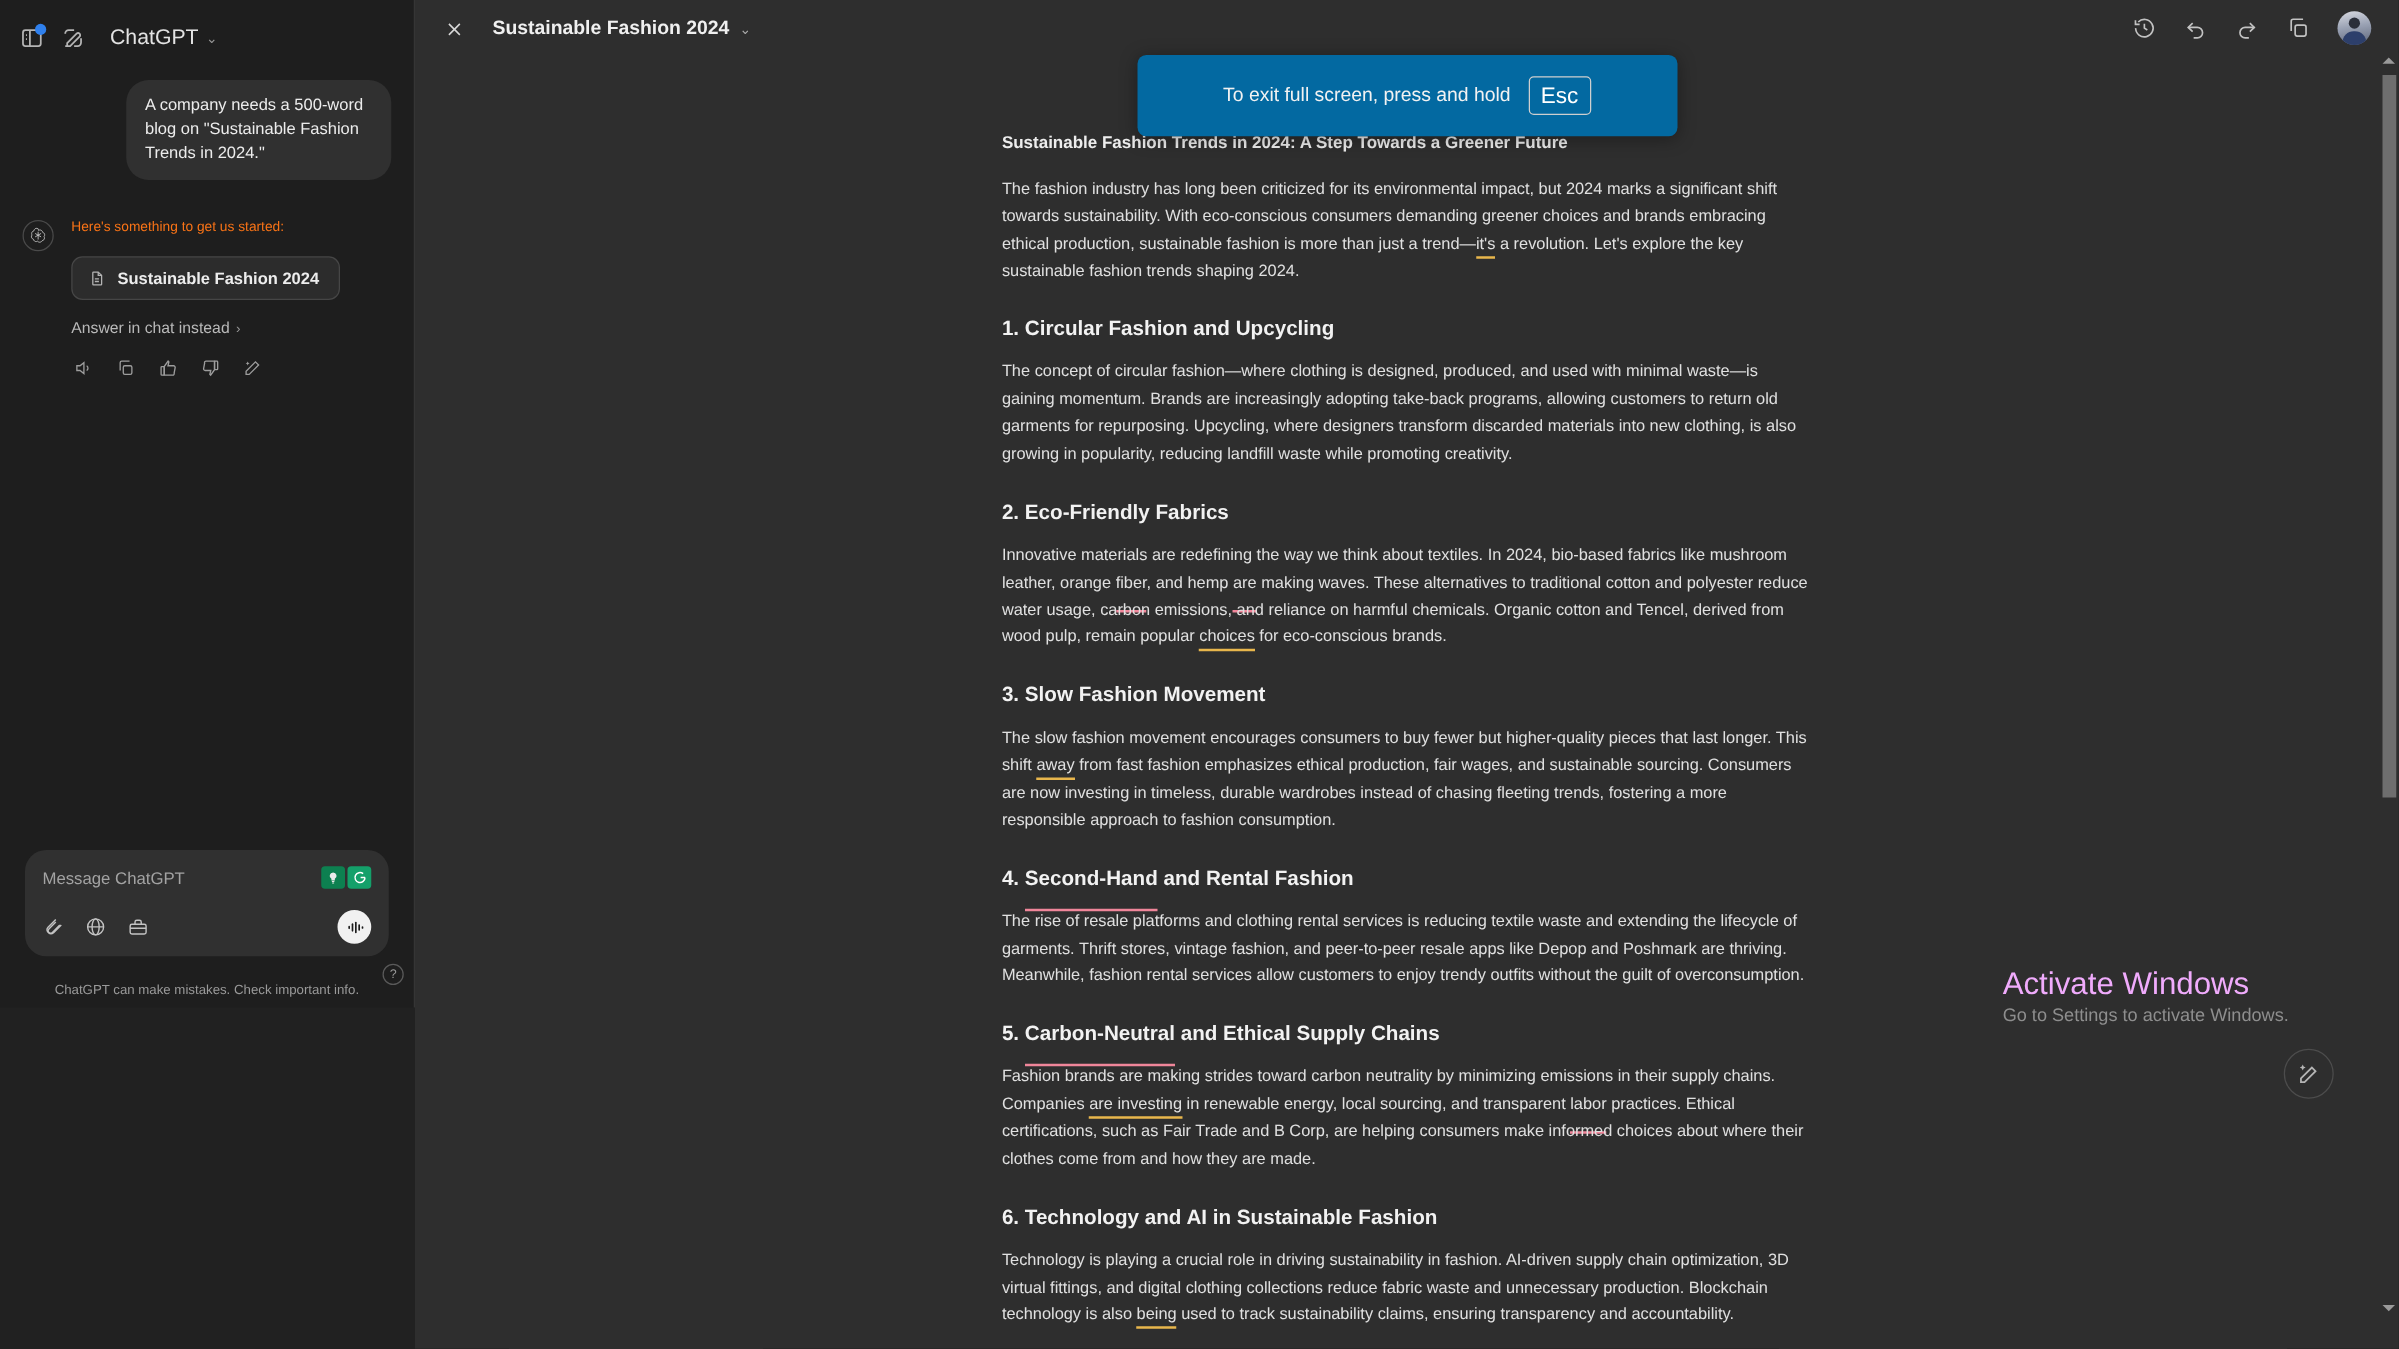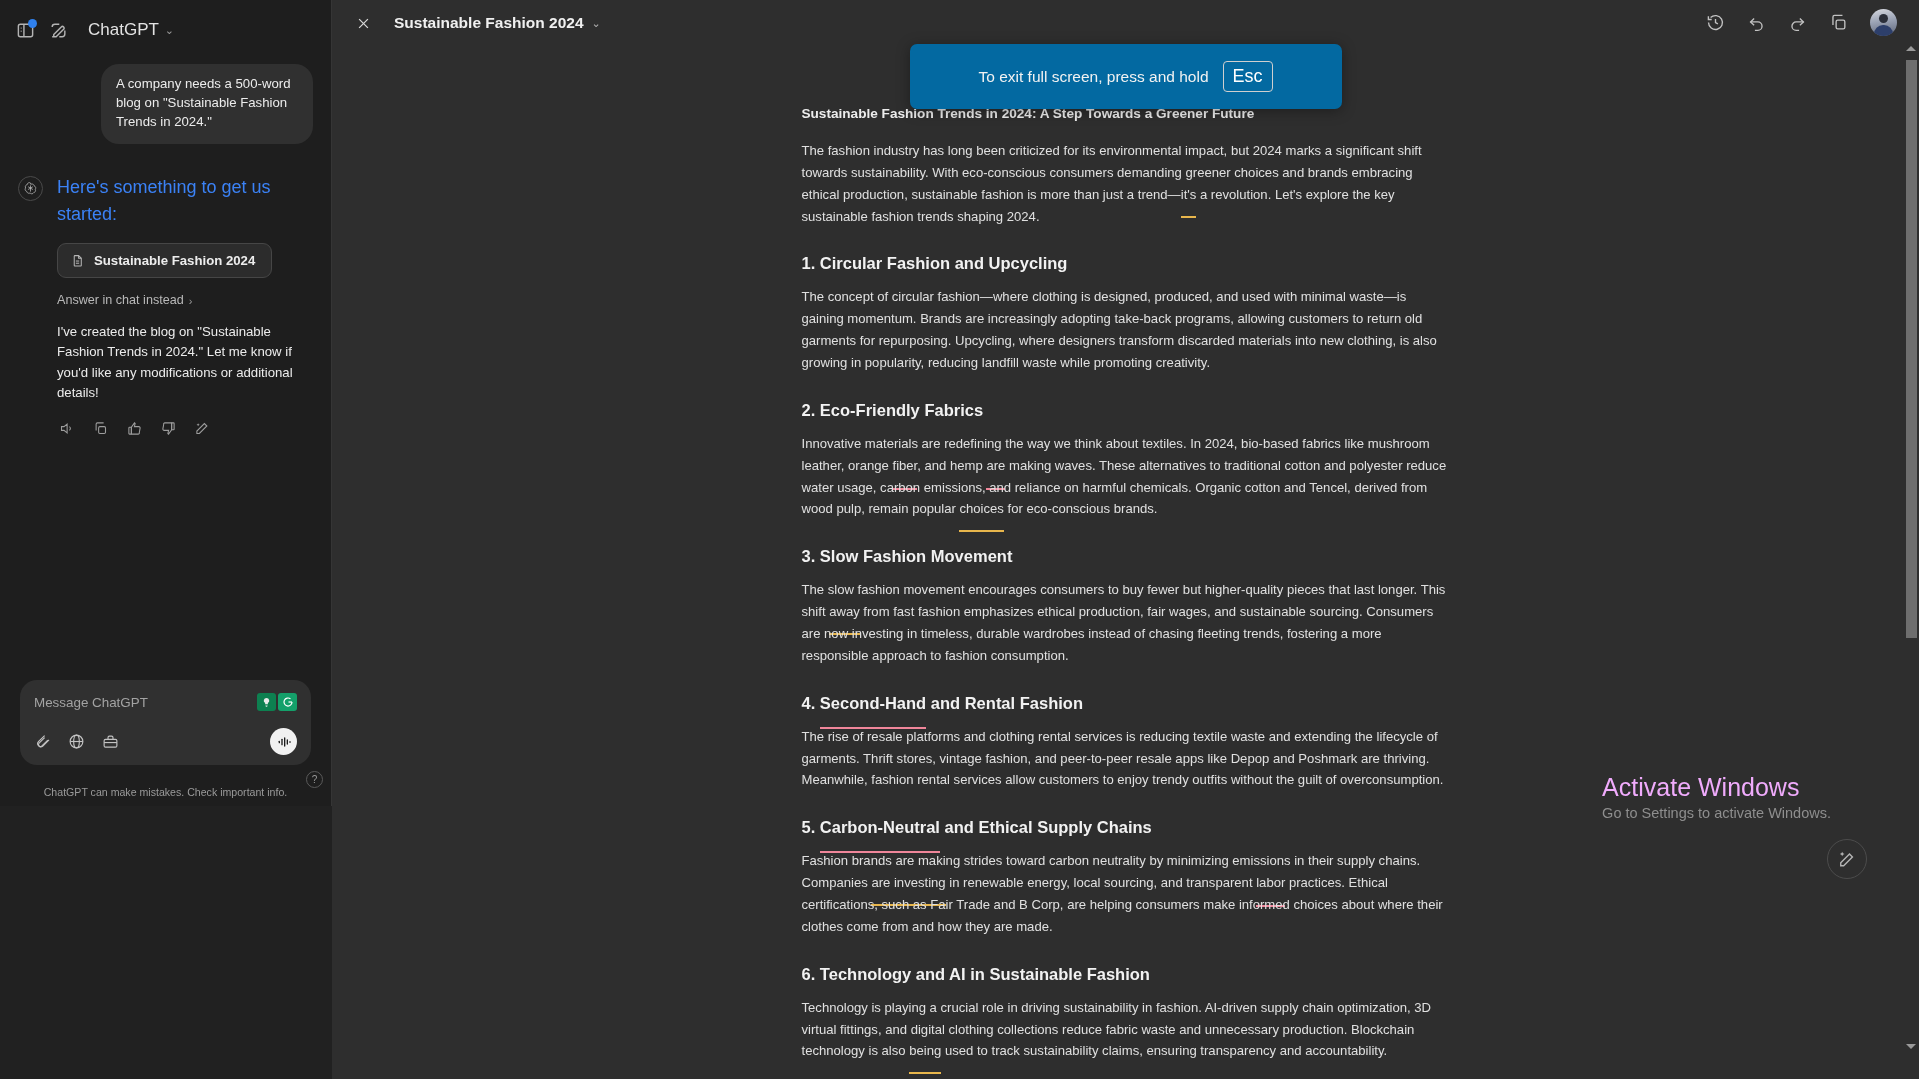--- a/index.html
+++ b/index.html
@@ -42,21 +42,21 @@
     color: #ececec; font-size: 13.2px; line-height: 1.43;
   }
 
   .assist-row { display: flex; gap: 14px; margin-top: 30px; padding-left: 0px; }
   .gpt-avatar {
     width: 25px; height: 25px; flex: 0 0 25px; border-radius: 50%;
     border: 1px solid #4a4a4a; display: flex; align-items: center; justify-content: center;
     margin-top: 2px;
   }
   .assist-body { flex: 1; }
-  .assist-lead { color: #3b82f6; font-size: 18px; line-height: 1.5; }
+  .assist-lead { color: #f97316; font-size: 11px; line-height: 1.5; }
   .doc-chip {
     margin-top: 15px;
     display: inline-flex; align-items: center; gap: 10px;
     background: #2c2c2c; border: 1px solid #464646; border-radius: 9px;
     padding: 9px 16px 9px 13px;
     color: #ededed; font-size: 13.2px; font-weight: 700;
     cursor: pointer;
   }
   .answer-link {
     margin-top: 15px; color: #b9b9b9; font-size: 12.6px;
@@ -148,21 +148,21 @@
     color: #ededed; font-size: 13.6px; font-weight: 700; margin-bottom: 19px;
   }
   .doc h2 {
     color: #f2f2f2; font-size: 16.5px; font-weight: 700;
     margin: 27px 0 13px 0;
   }
   .doc p {
     color: #e0e0e0; font-size: 13.1px; line-height: 1.67; margin-bottom: 6px;
   }
   .u-pink { border-bottom: 2px solid #f0869a; padding-bottom: 15px; }
-  .u-gold { border-bottom: 2px solid #e8b64c; padding-bottom: 14px; }
+  .u-gold { border-bottom: 2px solid #e8b64c; padding-bottom: 3px; }
 
   
   .scroll-track {
     position: absolute; right: 0; top: 42px; bottom: 0; width: 15px;
     background: #2e2e2e; z-index: 8;
   }
   .scroll-thumb {
     position: absolute; right: 2px; top: 18px; width: 11px; height: 578px;
     background: #6e6e6e; border-radius: 0;
   }
@@ -247,21 +247,20 @@
               </svg>
             </span>
             <span>Sustainable Fashion 2024</span>
           </div>
 
           <div class="answer-link">
             <span>Answer in chat instead</span>
             <span class="arrow">›</span>
           </div>
 
-          <div class="assist-tail">I've created the blog on "Sustainable Fashion Trends in 2024." Let me know if you'd like any modifications or additional details!</div>
 
           <div class="act-row">
             <span class="ic">
               <svg width="15" height="15" viewBox="0 0 24 24" fill="none" stroke="currentColor" stroke-width="1.7">
                 <path d="M4 9v6h4l5 4V5L8 9H4z"></path>
                 <path d="M16.5 9a3.5 3.5 0 0 1 0 6"></path>
               </svg>
             </span>
             <span class="ic">
               <svg width="15" height="15" viewBox="0 0 24 24" fill="none" stroke="currentColor" stroke-width="1.7">

